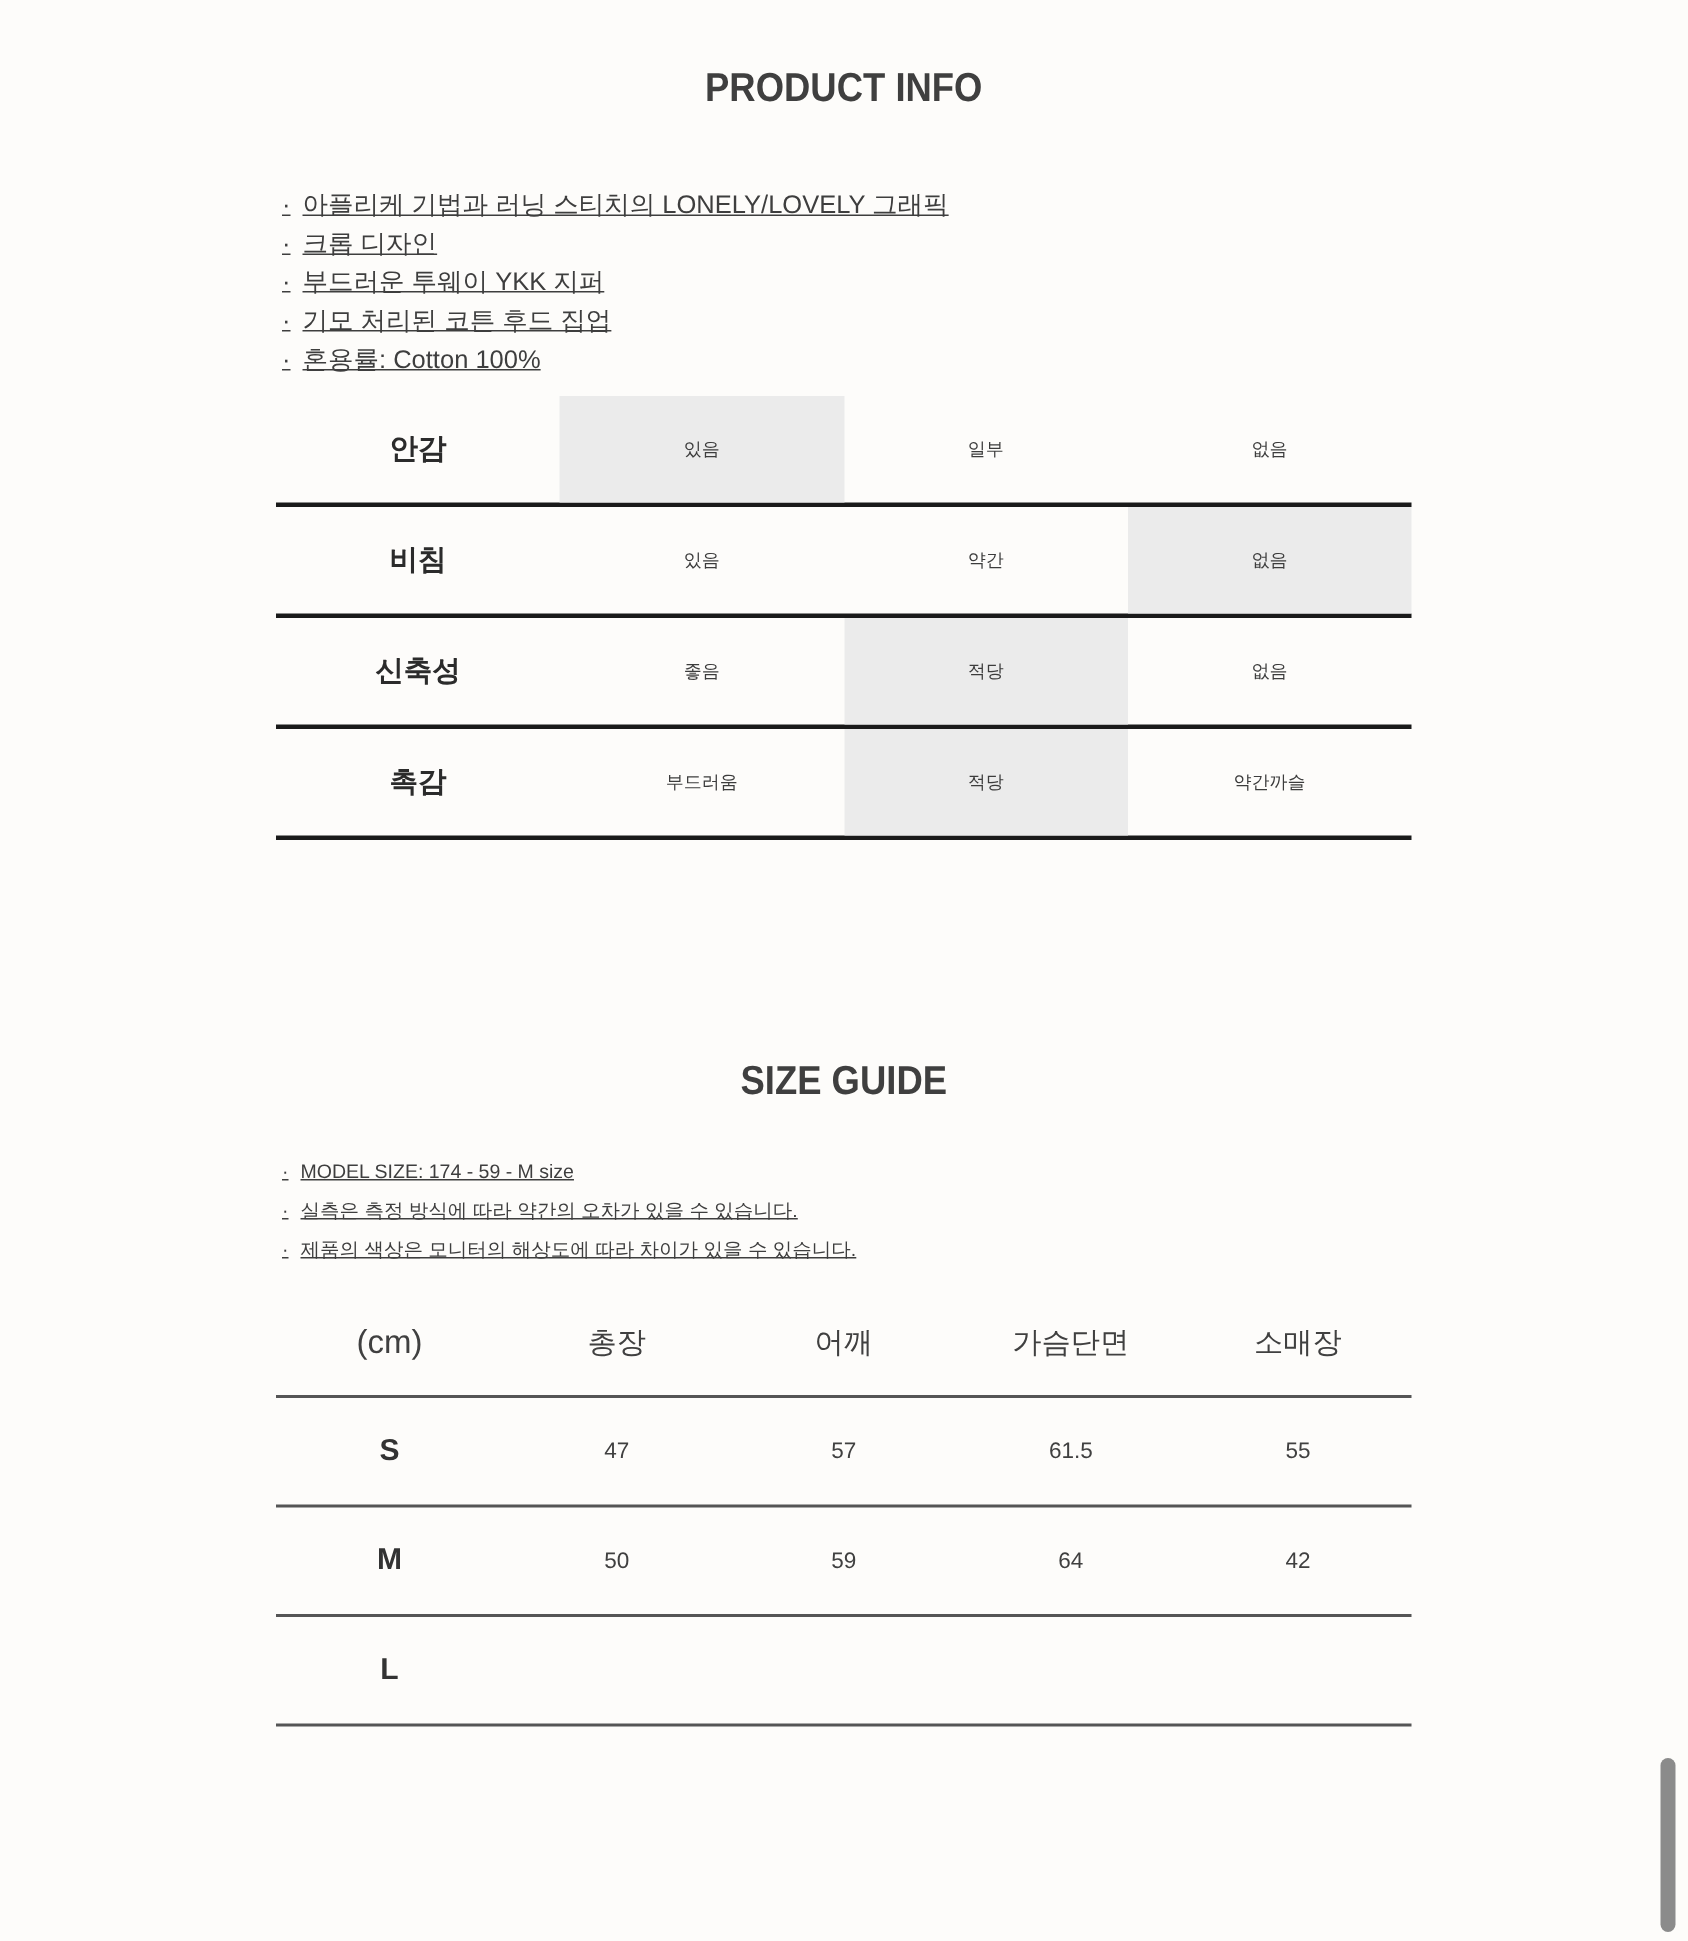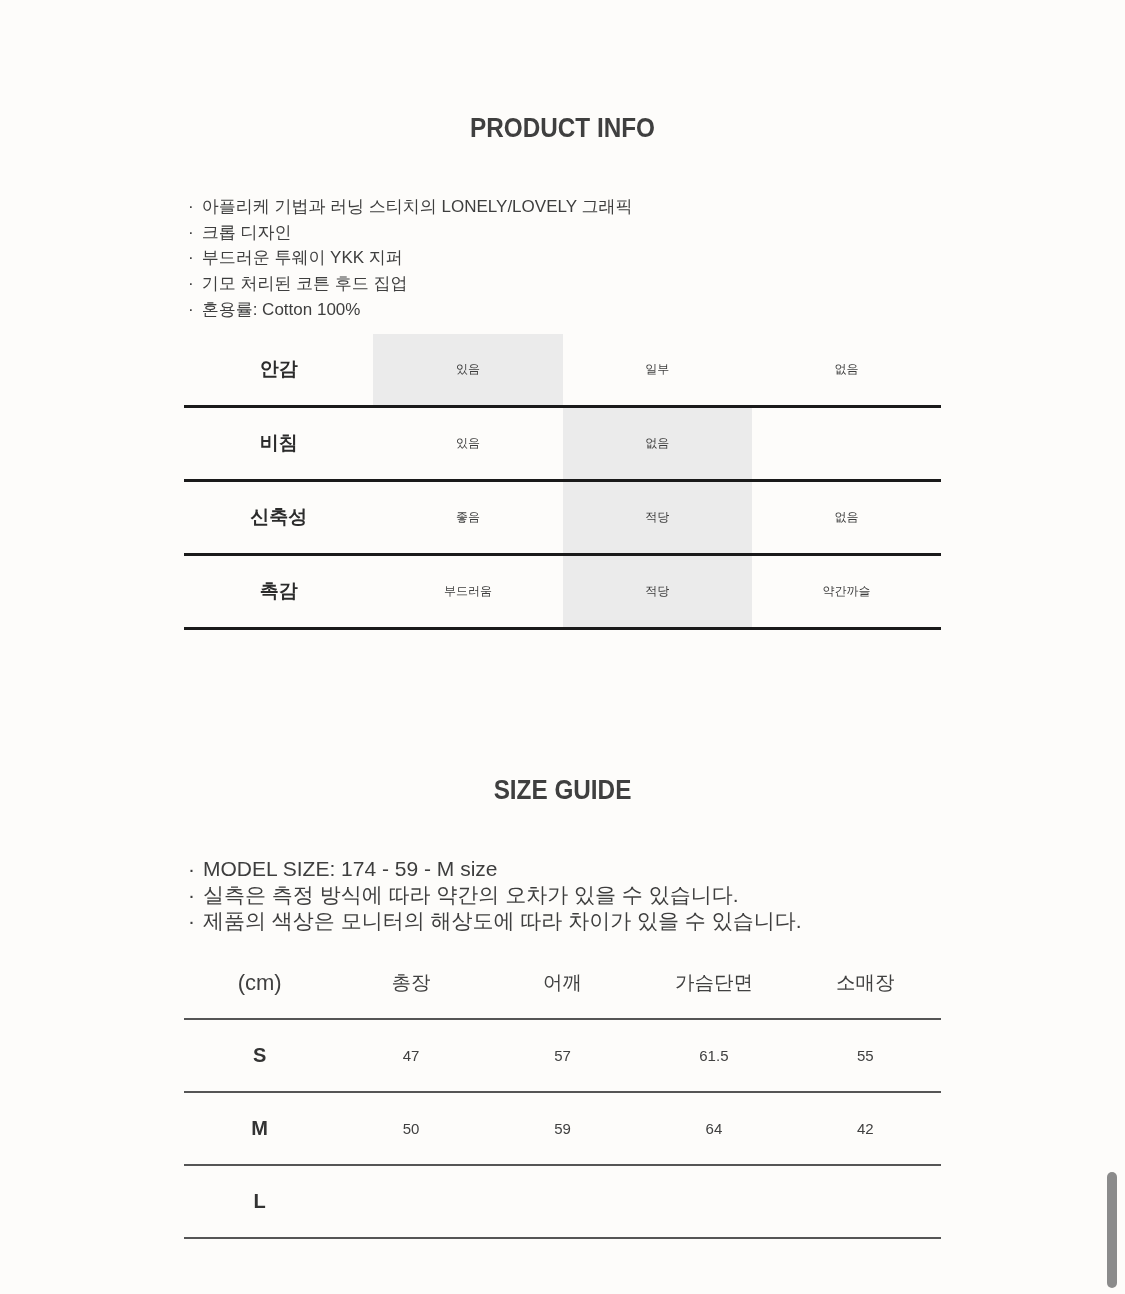--- a/index.html
+++ b/index.html
@@ -7,46 +7,47 @@
     width: 1125px;
     height: 1294px;
     background: #fdfcfa;
     font-family: "Liberation Sans", sans-serif;
     position: relative;
     overflow: hidden;
   }
   .content {
     width: 757px;
     margin: 0 auto;
-    padding-top: 112px;
+    padding-top: 42px;
   }
   .section-title {
     margin: 0;
     font-size: 27px;
     line-height: 32px;
     font-weight: 700;
     color: #3f3f3f;
     text-align: center;
     transform: scaleX(0.9);
   }
   .bullets {
     list-style: none;
     margin: 50px 0 0 0;
     padding: 0 0 0 4px;
     font-size: 17px;
     line-height: 25.7px;
     color: #3e3e3e;
+    text-decoration: underline;
   }
   .bullets li { display: flex; }
   .bullets li::before {
     content: "\00B7";
     margin-right: 8px;
     color: #3e3e3e;
   }
-  .bullets2 { margin-top: 50px; line-height: 26.3px; font-size: 21px; }
+  .bullets2 { margin-top: 32px; line-height: 26.3px; font-size: 13px; }
 
   
   .attr-table { margin-top: 11px; }
   .attr-row {
     display: grid;
     grid-template-columns: repeat(4, 1fr);
     height: 71px;
     border-bottom: 3px solid #1a1a1a;
   }
   .attr-row .cell {
@@ -120,20 +121,21 @@
   <div class="attr-table">
     <div class="attr-row">
       <div class="cell label">안감</div>
       <div class="cell opt" style="background: rgb(235, 235, 235);">있음</div>
       <div class="cell opt">일부</div>
       <div class="cell opt">없음</div>
     </div>
     <div class="attr-row">
       <div class="cell label">비침</div>
       <div class="cell opt">있음</div>
+      <div class="cell opt">약간</div>
       <div class="cell opt" style="background: rgb(235, 235, 235);">없음</div>
     </div>
     <div class="attr-row">
       <div class="cell label">신축성</div>
       <div class="cell opt">좋음</div>
       <div class="cell opt" style="background: rgb(235, 235, 235);">적당</div>
       <div class="cell opt">없음</div>
     </div>
     <div class="attr-row">
       <div class="cell label">촉감</div>

